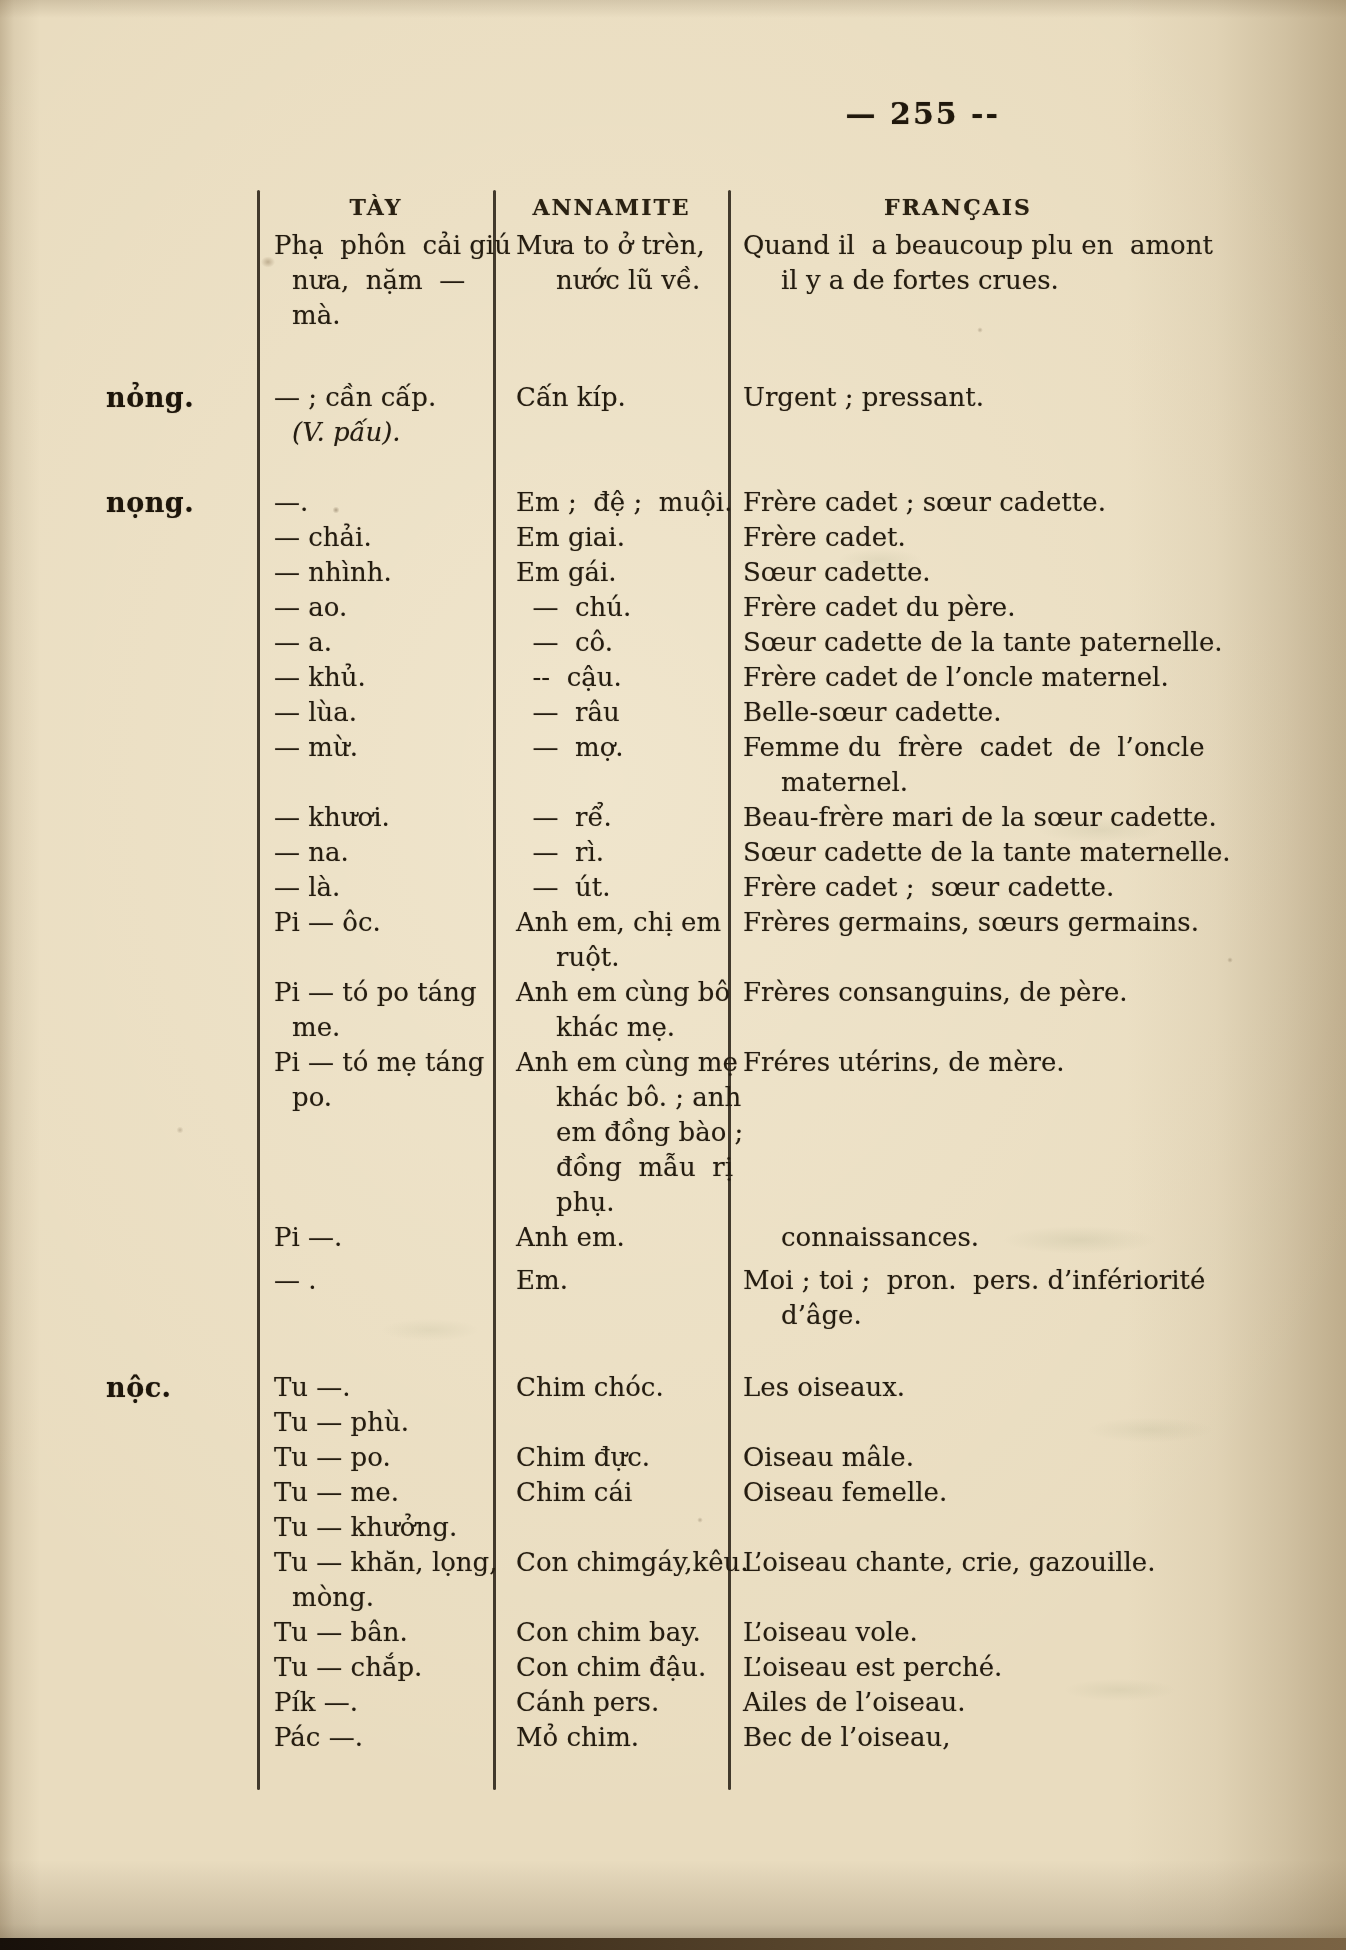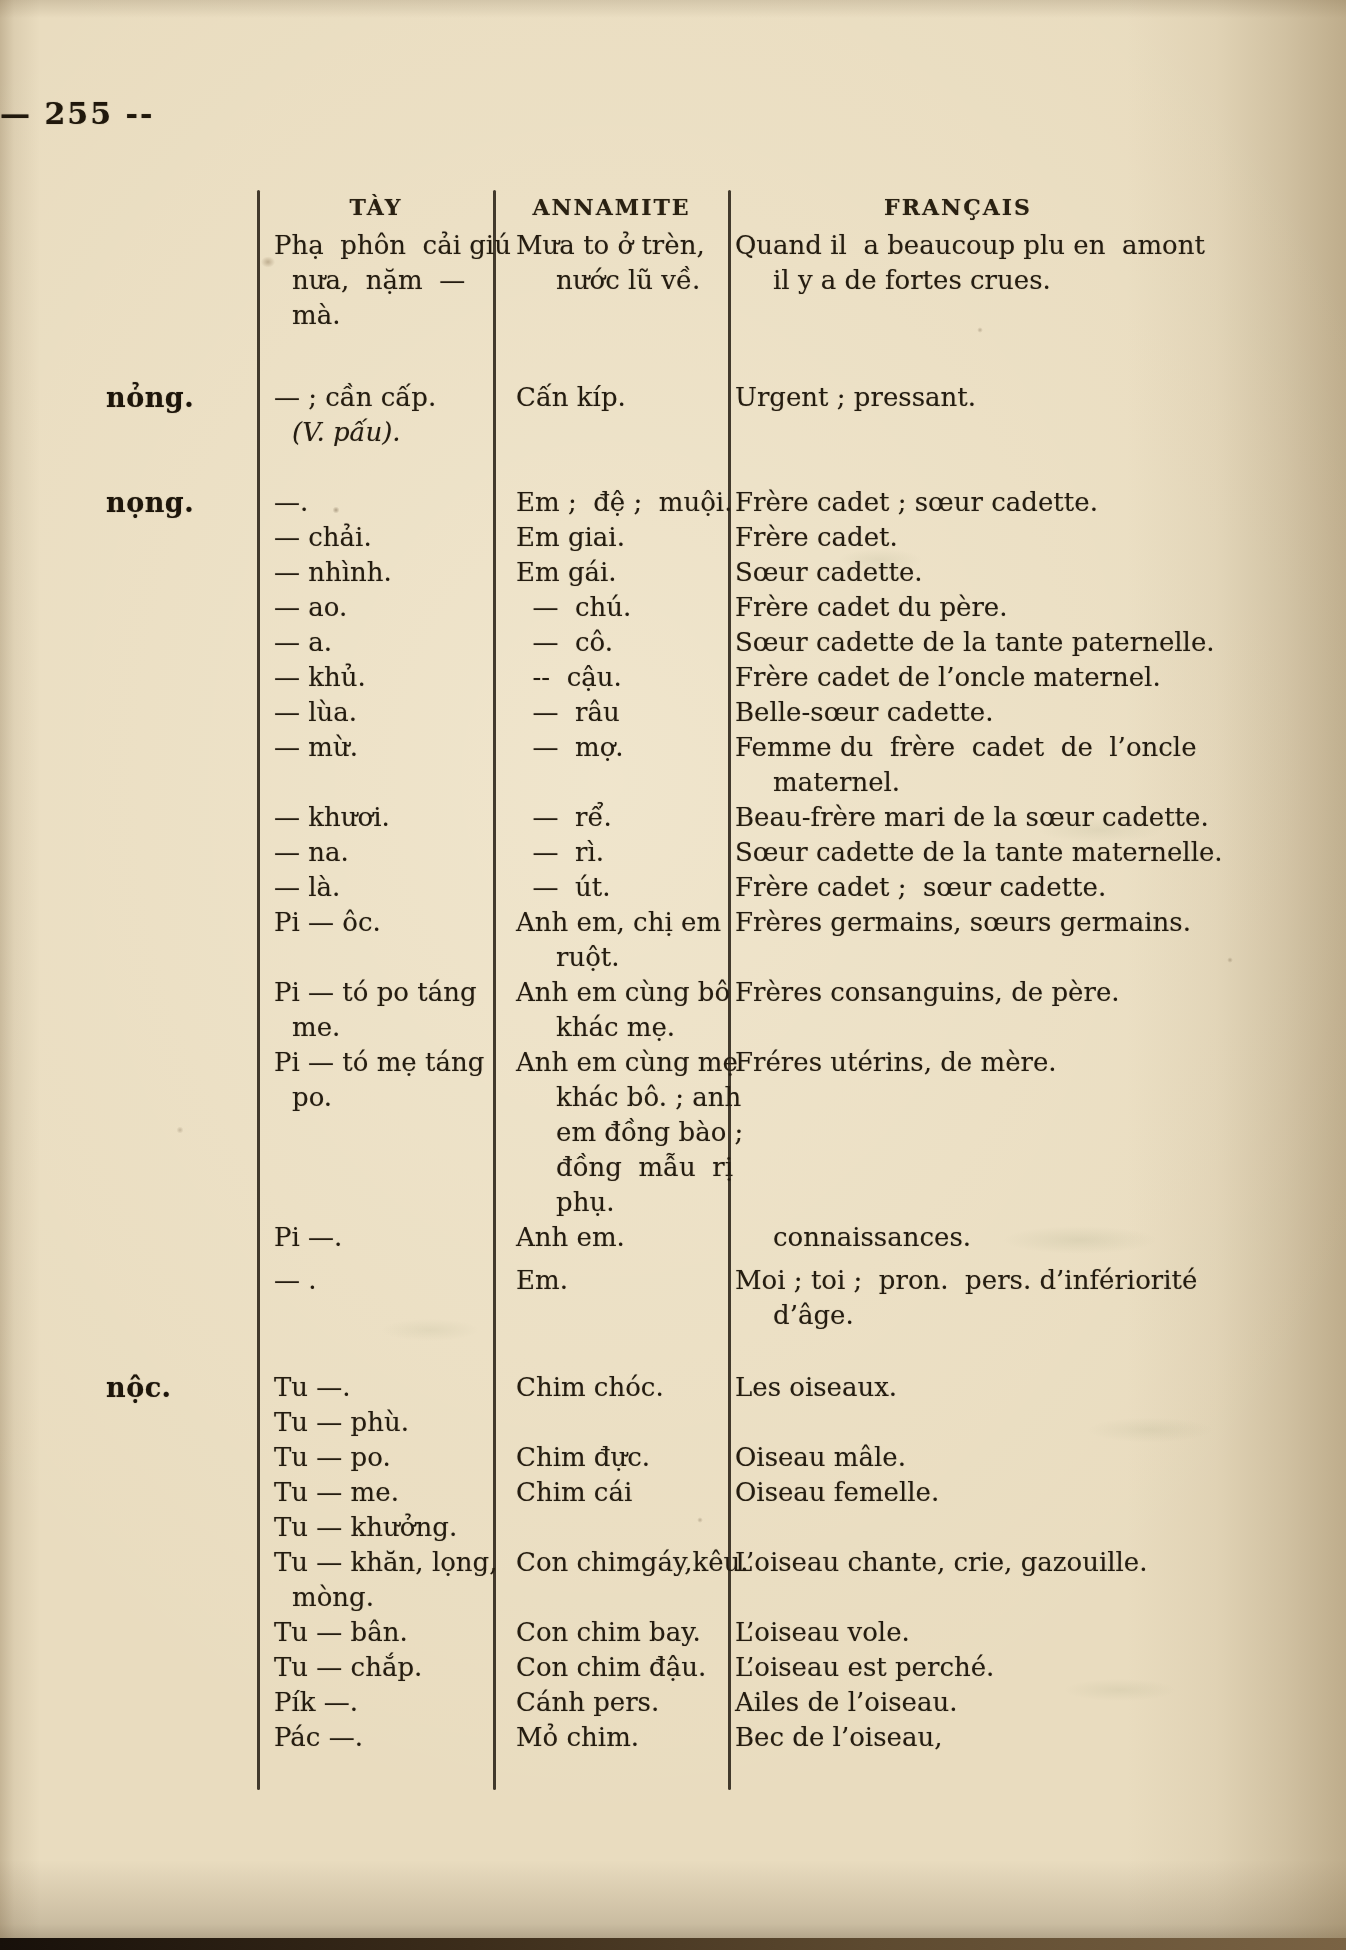--- a/index.html
+++ b/index.html
@@ -30,21 +30,21 @@
       radial-gradient(10px 8px at 268px 262px, rgba(110,85,50,.35), rgba(110,85,50,0) 70%),
       radial-gradient(5px 5px at 336px 510px, rgba(80,60,35,.4), rgba(80,60,35,0) 70%),
       radial-gradient(4px 4px at 980px 330px, rgba(80,60,35,.3), rgba(80,60,35,0) 70%),
       radial-gradient(4px 4px at 700px 1520px, rgba(80,60,35,.3), rgba(80,60,35,0) 70%),
       radial-gradient(5px 5px at 180px 1130px, rgba(80,60,35,.25), rgba(80,60,35,0) 70%),
       radial-gradient(4px 4px at 1230px 960px, rgba(80,60,35,.3), rgba(80,60,35,0) 70%);
   }
   .edge-bottom{position:absolute;left:0;bottom:0;width:100%;height:12px;
     background:linear-gradient(to right,#17100a,#3c2d1b 35%,#5d4a30 65%,#7a6344);}
   .page-number{
-    position:absolute;top:96px;left:0;width:1000px;text-align:left;
+    position:absolute;top:96px;left:0;width:1000px;text-align:right;
     font-size:30px;letter-spacing:2px;font-weight:bold;color:#20180c;
     text-shadow:0 0 1px rgba(32,24,12,.5);
     white-space:pre;
   }
   .thead{position:absolute;top:194px;left:258px;display:flex;}
   .th{font-weight:bold;font-size:22px;letter-spacing:2px;text-align:center;color:#2a2112;
       text-shadow:0 0 1px rgba(42,33,18,.4);white-space:pre;}
   .th-tay{width:236px;}
   .th-ann{width:235px;}
   .th-fr{width:434px;padding-left:12px;}
@@ -59,21 +59,21 @@
   .entry-3{margin-top:37px;}
   .head-col{width:258px;box-sizing:border-box;padding-left:106px;flex:none;}
   .headword{font-weight:bold;font-size:27px;letter-spacing:.5px;color:#1d150a;
             text-shadow:0 0 1px rgba(29,21,10,.55);white-space:pre;}
   .rows-col{flex:1;}
   .row{display:flex;align-items:flex-start;}
   .row.spaced{margin-top:8px;}
   .cell{box-sizing:border-box;white-space:pre;color:#241c10;text-shadow:0 0 1px rgba(36,28,16,.35);}
   .cell-tay{width:236px;padding-left:16px;}
   .cell-ann{width:235px;padding-left:22px;}
-  .cell-fr{width:560px;padding-left:6px;}
+  .cell-fr{width:560px;padding-left:14px;}
   .line{white-space:pre;}
   .cell-tay .line.cont{padding-left:18px;}
   .cell-ann .line.cont{padding-left:40px;}
   .cell-fr .line.cont{padding-left:38px;}
   .line.italic{font-style:italic;}
 </style>
 </head>
 <body>
 
 <div class="page">

